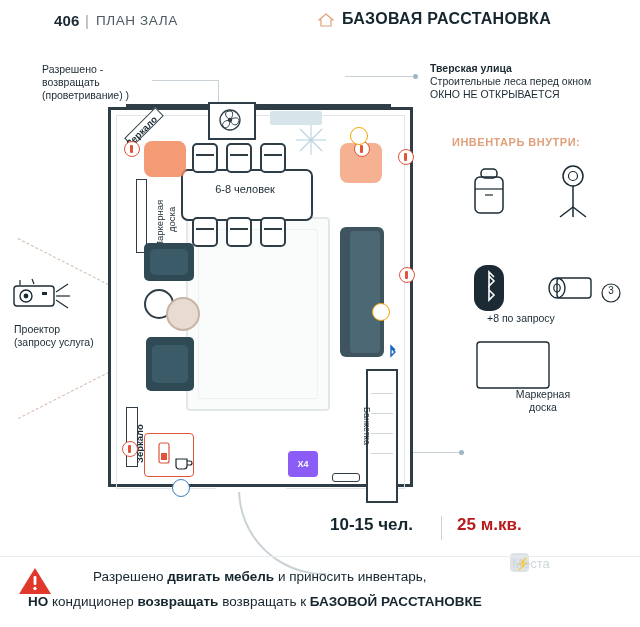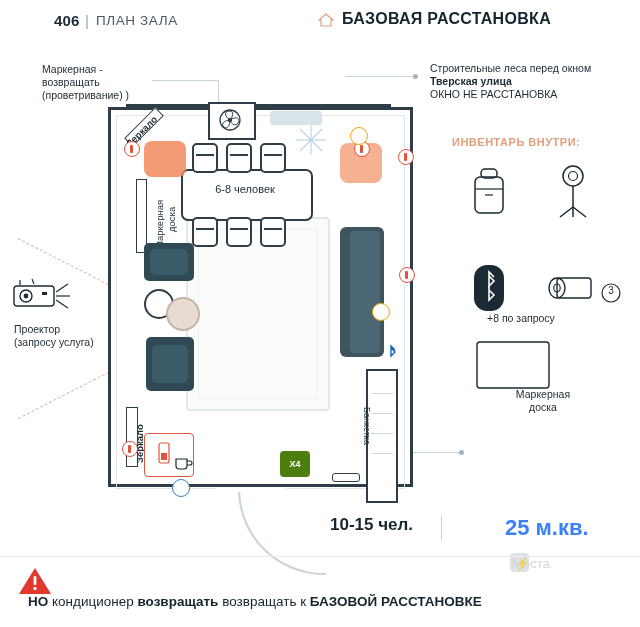--- a/index.html
+++ b/index.html
@@ -76,34 +76,34 @@
 
   
   .pin{position:absolute;width:14px;height:14px;border-radius:50%;border:1.5px solid #e0543b;background:#fff;}
   .pin:after{content:"";position:absolute;left:5px;top:3px;width:3px;height:8px;background:#e0543b;border-radius:1px;}
   .lamp{position:absolute;width:16px;height:16px;border-radius:50%;border:1.5px solid #f0a500;background:#fff;}
 
   
   .door-arc{position:absolute;left:130px;top:380px;width:86px;height:86px;border-left:2px solid #c9d2d7;border-bottom:2px solid #c9d2d7;border-radius:0 0 0 86px;}
 
   
-  .xbox{position:absolute;left:172px;top:344px;width:30px;height:26px;background:#4d7c0f;border-radius:4px;color:#fff;font-size:9px;font-weight:bold;text-align:center;line-height:26px;}
+  .xbox{position:absolute;left:180px;top:344px;width:30px;height:26px;background:#8b5cf6;border-radius:4px;color:#fff;font-size:9px;font-weight:bold;text-align:center;line-height:26px;}
 
   
   .coffee{position:absolute;left:36px;top:326px;width:48px;height:42px;border:1.5px solid #e0543b;border-radius:4px;background:#fff;}
 
   
   .inv-title{position:absolute;left:452px;top:136px;font-size:11px;font-weight:bold;color:#e0a07a;letter-spacing:.5px;}
   .inv-icon{position:absolute;}
   .inv-cap{position:absolute;font-size:10.5px;color:#1b2a33;line-height:13px;}
 
   
   .cap-area{position:absolute;left:330px;top:515px;font-size:17px;font-weight:bold;color:#15262f;}
   .cap-div{position:absolute;left:441px;top:516px;width:1px;height:24px;background:#c9d2d7;}
-  .cap-m2{position:absolute;left:457px;top:515px;font-size:22px;font-weight:bold;color:#3b82f6;margin-left:48px;}
+  .cap-m2{position:absolute;left:457px;top:515px;font-size:17px;font-weight:bold;color:#b91c1c;}
 
   .wm{position:absolute;left:512px;top:556px;font-size:13px;color:#cfd6da;}
   .wm-badge{position:absolute;left:510px;top:553px;width:19px;height:19px;border-radius:4px;background:#dde3e6;}
 
   .warn{position:absolute;left:18px;top:566px;width:34px;height:30px;}
   .foot1{position:absolute;left:93px;top:569px;font-size:13.5px;color:#15262f;}
   .foot2{position:absolute;left:28px;top:594px;font-size:13.5px;color:#15262f;}
   .foot b{font-weight:bold;}
   .hr-foot{position:absolute;left:0;top:556px;width:640px;height:1px;background:#e8ecee;}
 
@@ -120,21 +120,21 @@
     <div class="hdr-title">ПЛАН ЗАЛА</div>
     <div class="hdr-home">
       <svg width="16" height="16" viewBox="0 0 16 16">
           <path d="M8 2 L15 8 H13 V14 H3 V8 H1 Z" fill="none" stroke="#e0a07a" stroke-width="1.2"></path>
         </svg>
     </div>
     <div class="hdr-main">БАЗОВАЯ РАССТАНОВКА</div>
   </div>
 
   <div class="lbl" style="left:42px;top:63px;width:110px;">
-    <div>Маркерная -</div>
+    <div>Разрешено -</div>
     <div>возвращать</div>
     <div>(проветривание) )</div>
   </div>
   <div class="ln h" style="left:152px;top:80px;width:66px;"></div>
   <div class="ln v" style="left:218px;top:80px;height:22px;"></div>
 
   <div class="ln h" style="left:116px;top:192px;width:28px;"></div>
   <div class="dot" style="left:108px;top:190px;"></div>
 
   <div class="inv-icon" style="left:12px;top:276px;">
@@ -154,23 +154,23 @@
     <div>Проектор</div>
     <div>(запросу услуга)</div>
   </div>
 
   <div class="dashed" style="left:18px;top:238px;width:196px;transform:rotate(27deg);transform-origin:left top;"></div>
   <div class="dashed" style="left:18px;top:418px;width:196px;transform:rotate(-27deg);transform-origin:left top;"></div>
 
   <div class="ln h" style="left:345px;top:76px;width:68px;"></div>
   <div class="dot" style="left:413px;top:74px;"></div>
   <div class="lbl" style="left:430px;top:62px;width:200px;">
+    <div style="font-weight:bold;">Тверская улица</div>
     <div>Строительные леса перед окном</div>
-    <div style="font-weight:bold;">Тверская улица</div>
-    <div>ОКНО НЕ РАССТАНОВКА</div>
+    <div>ОКНО НЕ ОТКРЫВАЕТСЯ</div>
   </div>
 
   <div class="ln h" style="left:413px;top:452px;width:48px;"></div>
   <div class="dot" style="left:459px;top:450px;"></div>
 
   <div class="inv-title">ИНВЕНТАРЬ ВНУТРИ:</div>
 
   <div class="inv-icon" style="left:468px;top:165px;">
     <svg width="42" height="54" viewBox="0 0 42 54">
       <rect x="7" y="12" width="28" height="36" rx="5" fill="none" stroke="#1b2a33" stroke-width="1.5"></rect>
@@ -352,17 +352,20 @@
   <div class="wm">Места</div>
 
   <div class="hr-foot"></div>
   <div class="warn">
     <svg width="34" height="30" viewBox="0 0 34 30">
       <path d="M17 2 L33 28 H1 Z" fill="#e0392b"></path>
       <rect x="15.6" y="10" width="2.8" height="9" rx="1.2" fill="#fff"></rect>
       <circle cx="17" cy="22.5" r="1.7" fill="#fff"></circle>
     </svg>
   </div>
+  <div class="foot1 foot">
+    <span>Разрешено </span><b>двигать мебель</b><span> и приносить инвентарь,</span>
+  </div>
   <div class="foot2 foot">
     <b>НО</b><span> кондиционер </span><b>возвращать</b><span> возвращать к </span><b>БАЗОВОЙ  РАССТАНОВКЕ</b>
   </div>
 
 </div>
 
 </body></html>

